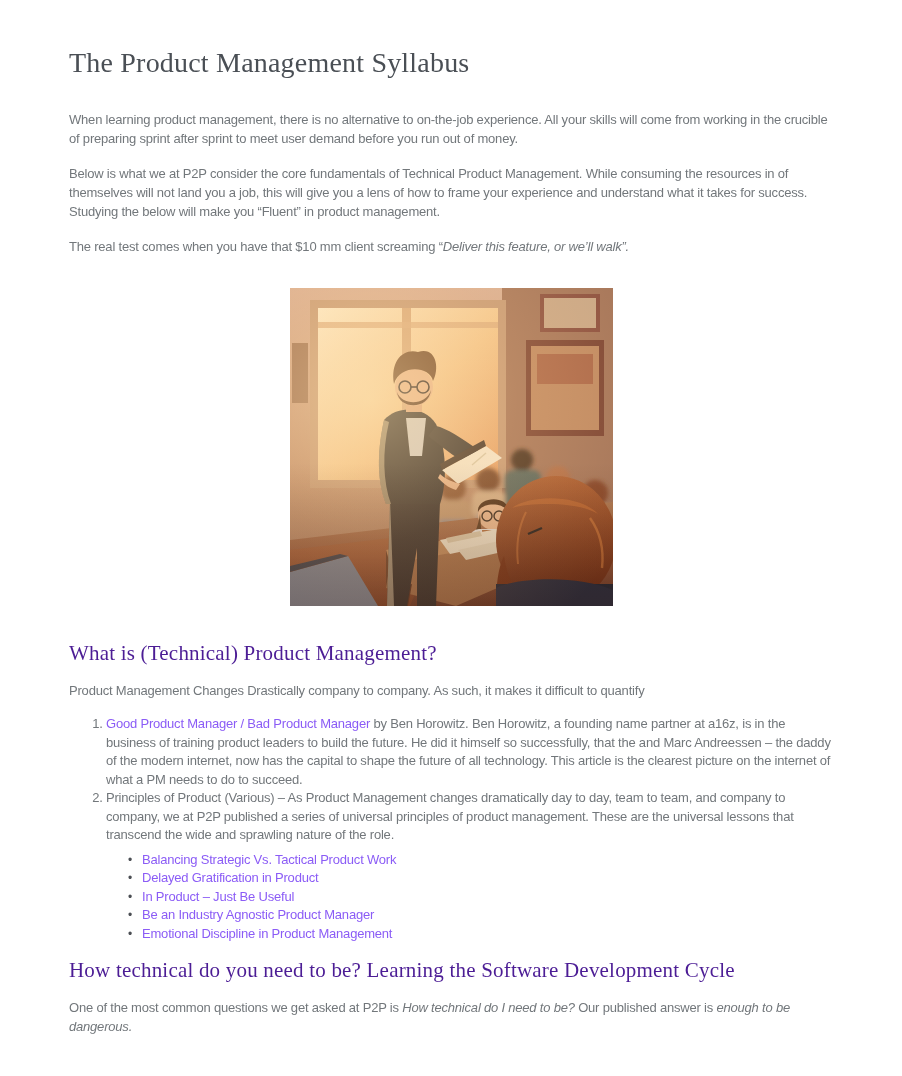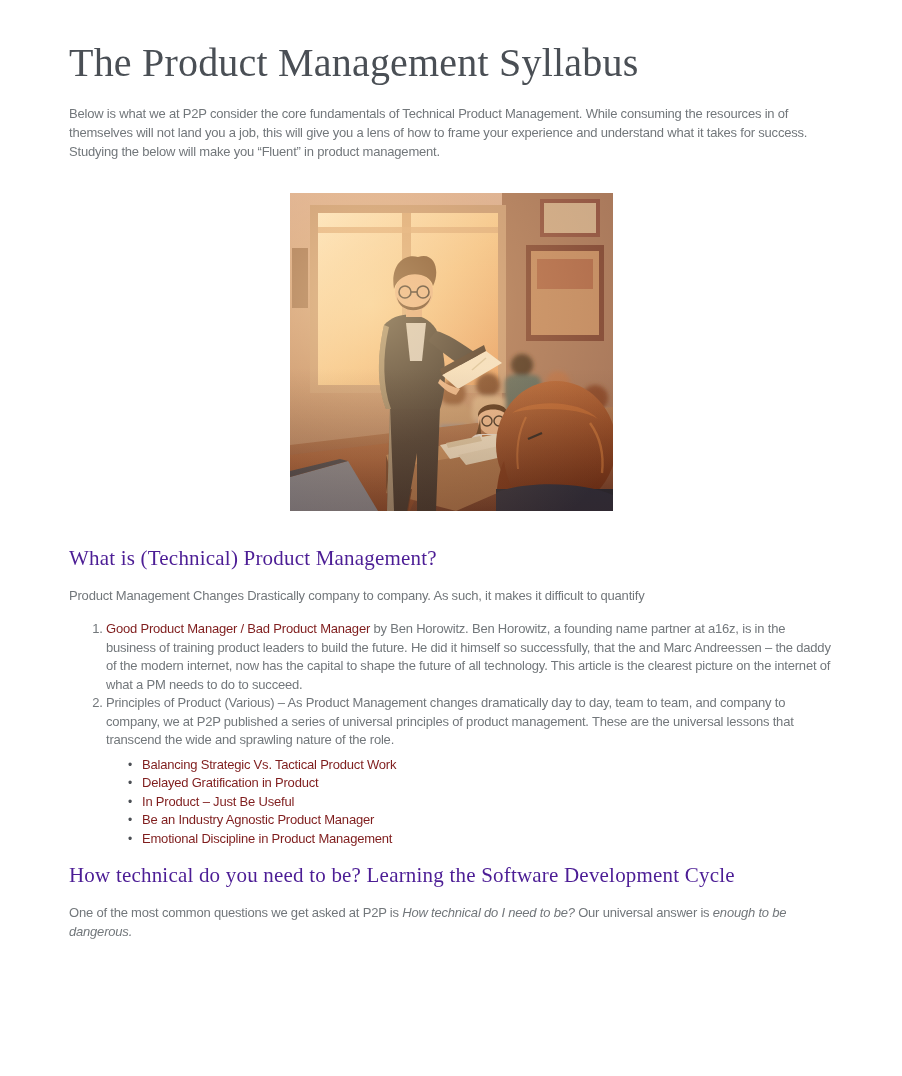--- a/index.html
+++ b/index.html
@@ -10,24 +10,24 @@
     -webkit-font-smoothing:antialiased;
   }
   .article {
     width:764px;
     margin:0 69px;
     padding-top:44px;
   }
   h1.title {
     font-family:"Liberation Serif", serif;
     font-weight:400;
-    font-size:40px;
+    font-size:28px;
     line-height:38px;
     color:#4a4f55;
-    margin:0 0 22px 0;
+    margin:0 0 28px 0;
     letter-spacing:0.2px;
   }
   p.body-text {
     font-size:13px;
     letter-spacing:-0.2px;
     line-height:19px;
     color:#72777b;
     margin:0 0 16px 0;
   }
   p.body-text .it { font-style:italic; }
@@ -53,21 +53,21 @@
   ol.resource-list {
     margin:0;
     padding:0 0 0 37px;
     font-size:13px;
     letter-spacing:-0.2px;
     line-height:18.5px;
     color:#72777b;
   }
   ol.resource-list > li { margin:0; padding:0; }
   a.lnk {
-    color:#7f1d1d;
+    color:#8b5cf6;
     text-decoration:none;
     cursor:pointer;
   }
   ul.sub-list {
     list-style:none;
     margin:6px;
     padding:0 0 0 16px;
   }
   ul.sub-list > li {
     position:relative;
@@ -83,21 +83,23 @@
   }
   p.closing { margin-bottom:0; }
 </style>
 </head>
 <body>
 
 <div class="article">
 
   <h1 class="title">The Product Management Syllabus</h1>
 
+  <p class="body-text">When learning product management, there is no alternative to on-the-job experience. All your skills will come from working in the crucible of preparing sprint after sprint to meet user demand before you run out of money.</p>
   <p class="body-text">Below is what we at P2P consider the core fundamentals of Technical Product Management. While consuming the resources in of themselves will not land you a job, this will give you a lens of how to frame your experience and understand what it takes for success. Studying the below will make you “Fluent” in product management.</p>
+  <p class="body-text"><span>The real test comes when you have that $10 mm client screaming “</span><span class="it">Deliver this feature, or we’ll walk”.</span></p>
 
   <div class="figure-wrap">
 
     <svg class="hero" viewBox="0 0 323 318" xmlns="http://www.w3.org/2000/svg" role="img">
       <defs>
         <linearGradient id="wall" x1="0" y1="0" x2="0" y2="1">
           <stop offset="0" stop-color="#d9b096"></stop>
           <stop offset="0.6" stop-color="#c2926f"></stop>
           <stop offset="1" stop-color="#a87a5c"></stop>
         </linearGradient>
@@ -251,15 +253,15 @@
         <li><a class="lnk">Delayed Gratification in Product</a></li>
         <li><a class="lnk">In Product – Just Be Useful</a></li>
         <li><a class="lnk">Be an Industry Agnostic Product Manager</a></li>
         <li><a class="lnk">Emotional Discipline in Product Management</a></li>
       </ul>
     </li>
   </ol>
 
   <h2 class="section-heading lower">How technical do you need to be? Learning the Software Development Cycle</h2>
 
-  <p class="body-text closing"><span>One of the most common questions we get asked at P2P is </span><span class="it">How technical do I need to be?</span><span> Our universal answer is </span><span class="it">enough to be dangerous.</span></p>
+  <p class="body-text closing"><span>One of the most common questions we get asked at P2P is </span><span class="it">How technical do I need to be?</span><span> Our published answer is </span><span class="it">enough to be dangerous.</span></p>
 
 </div>
 
 </body></html>

